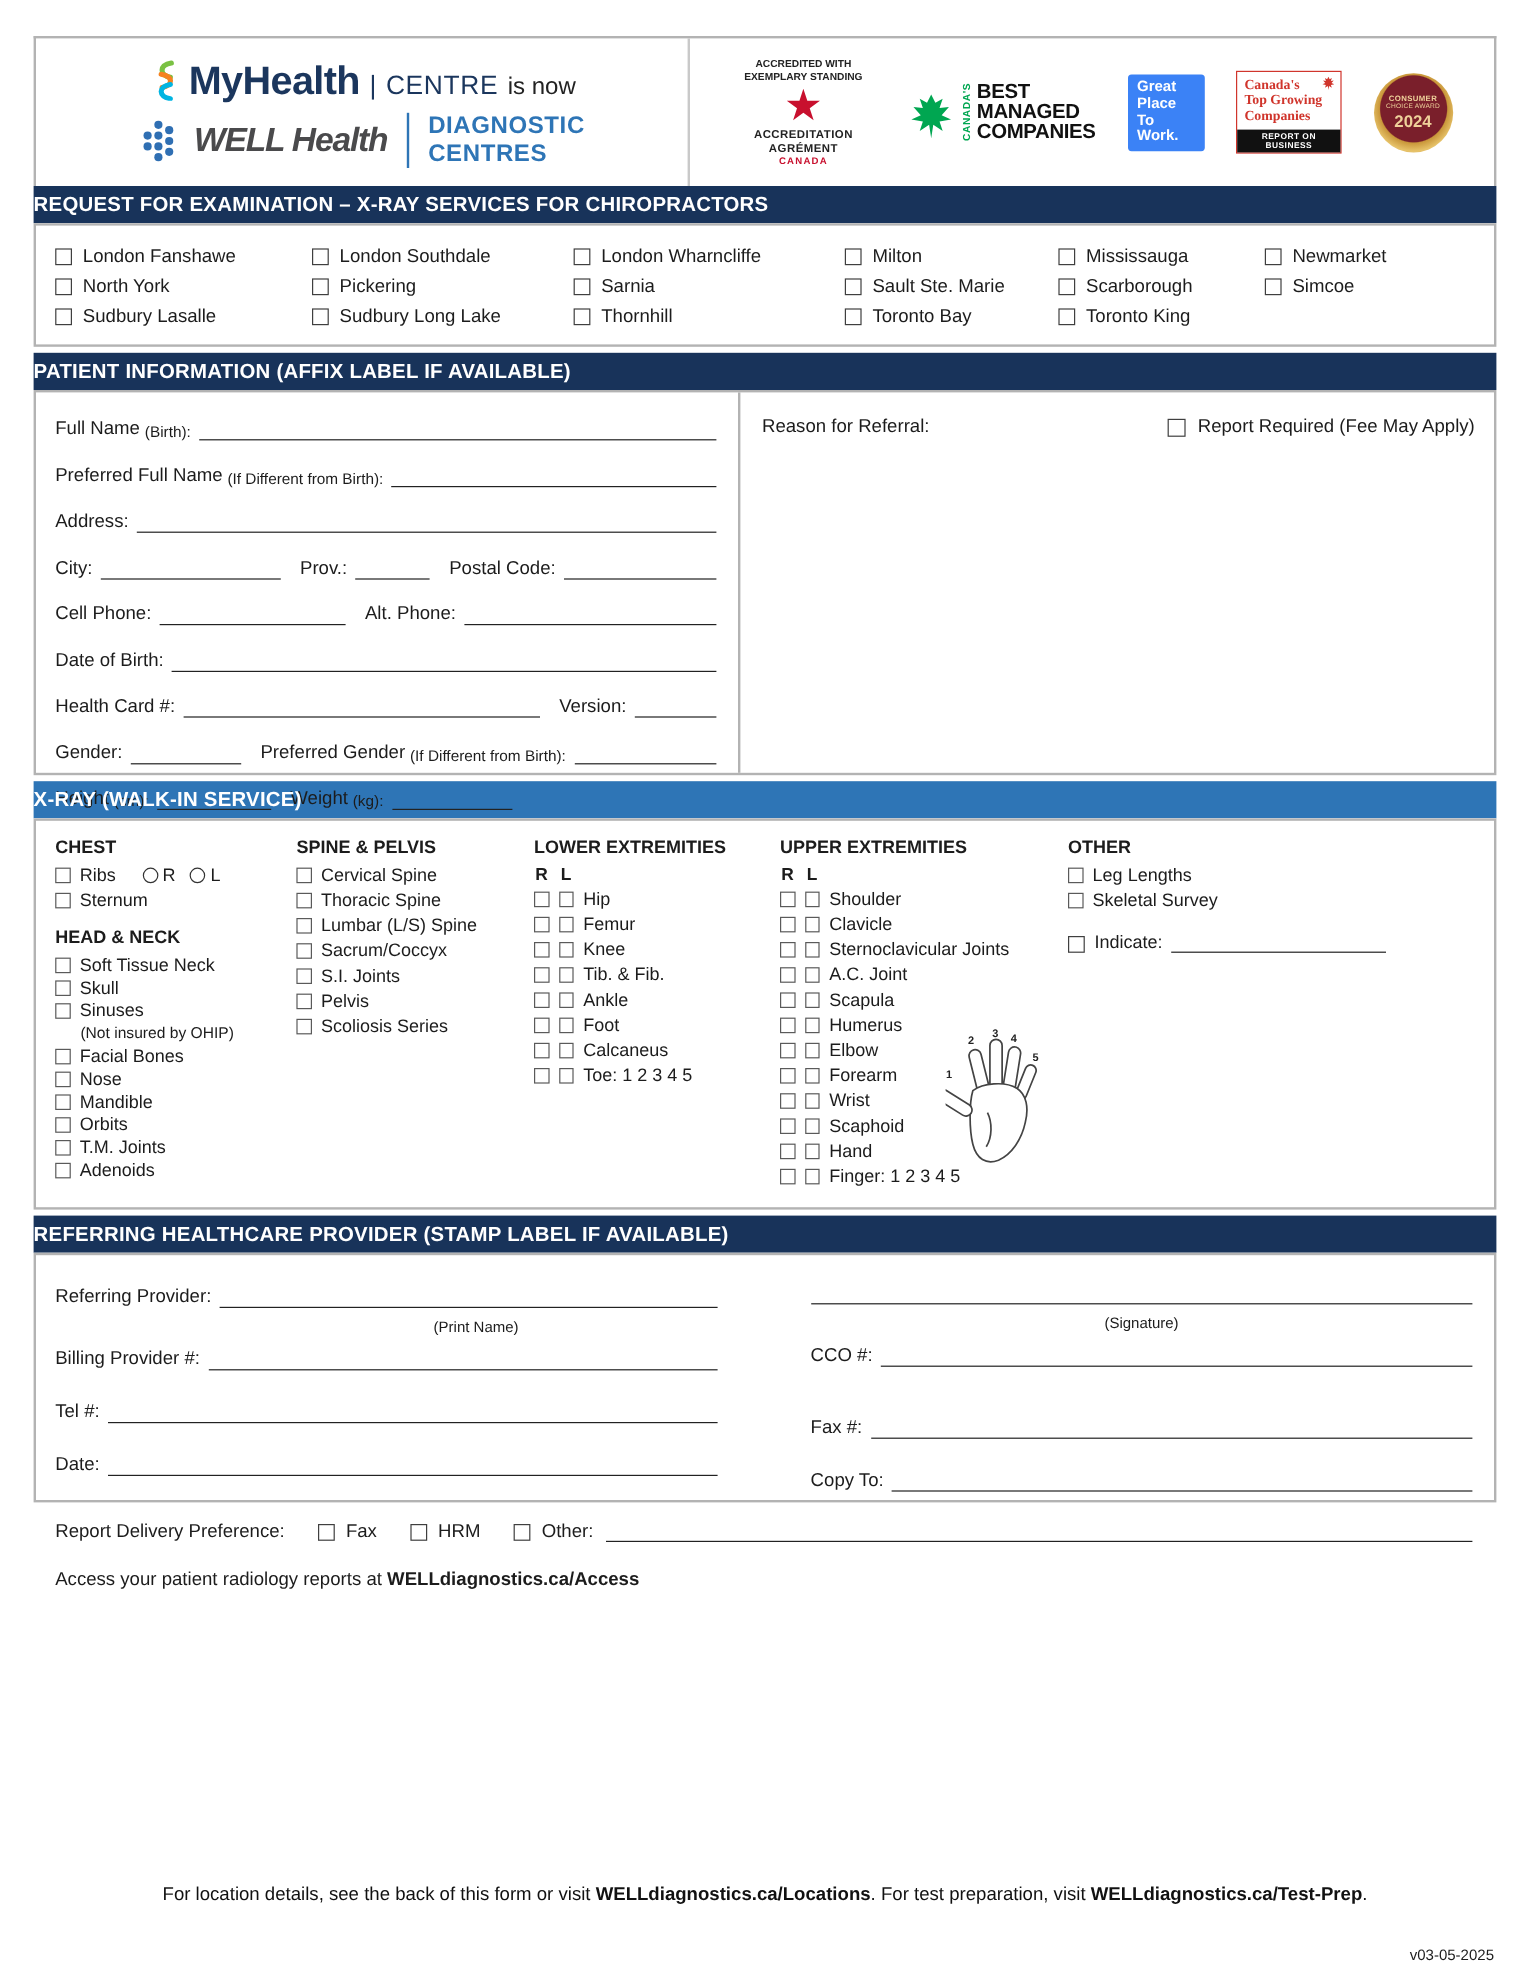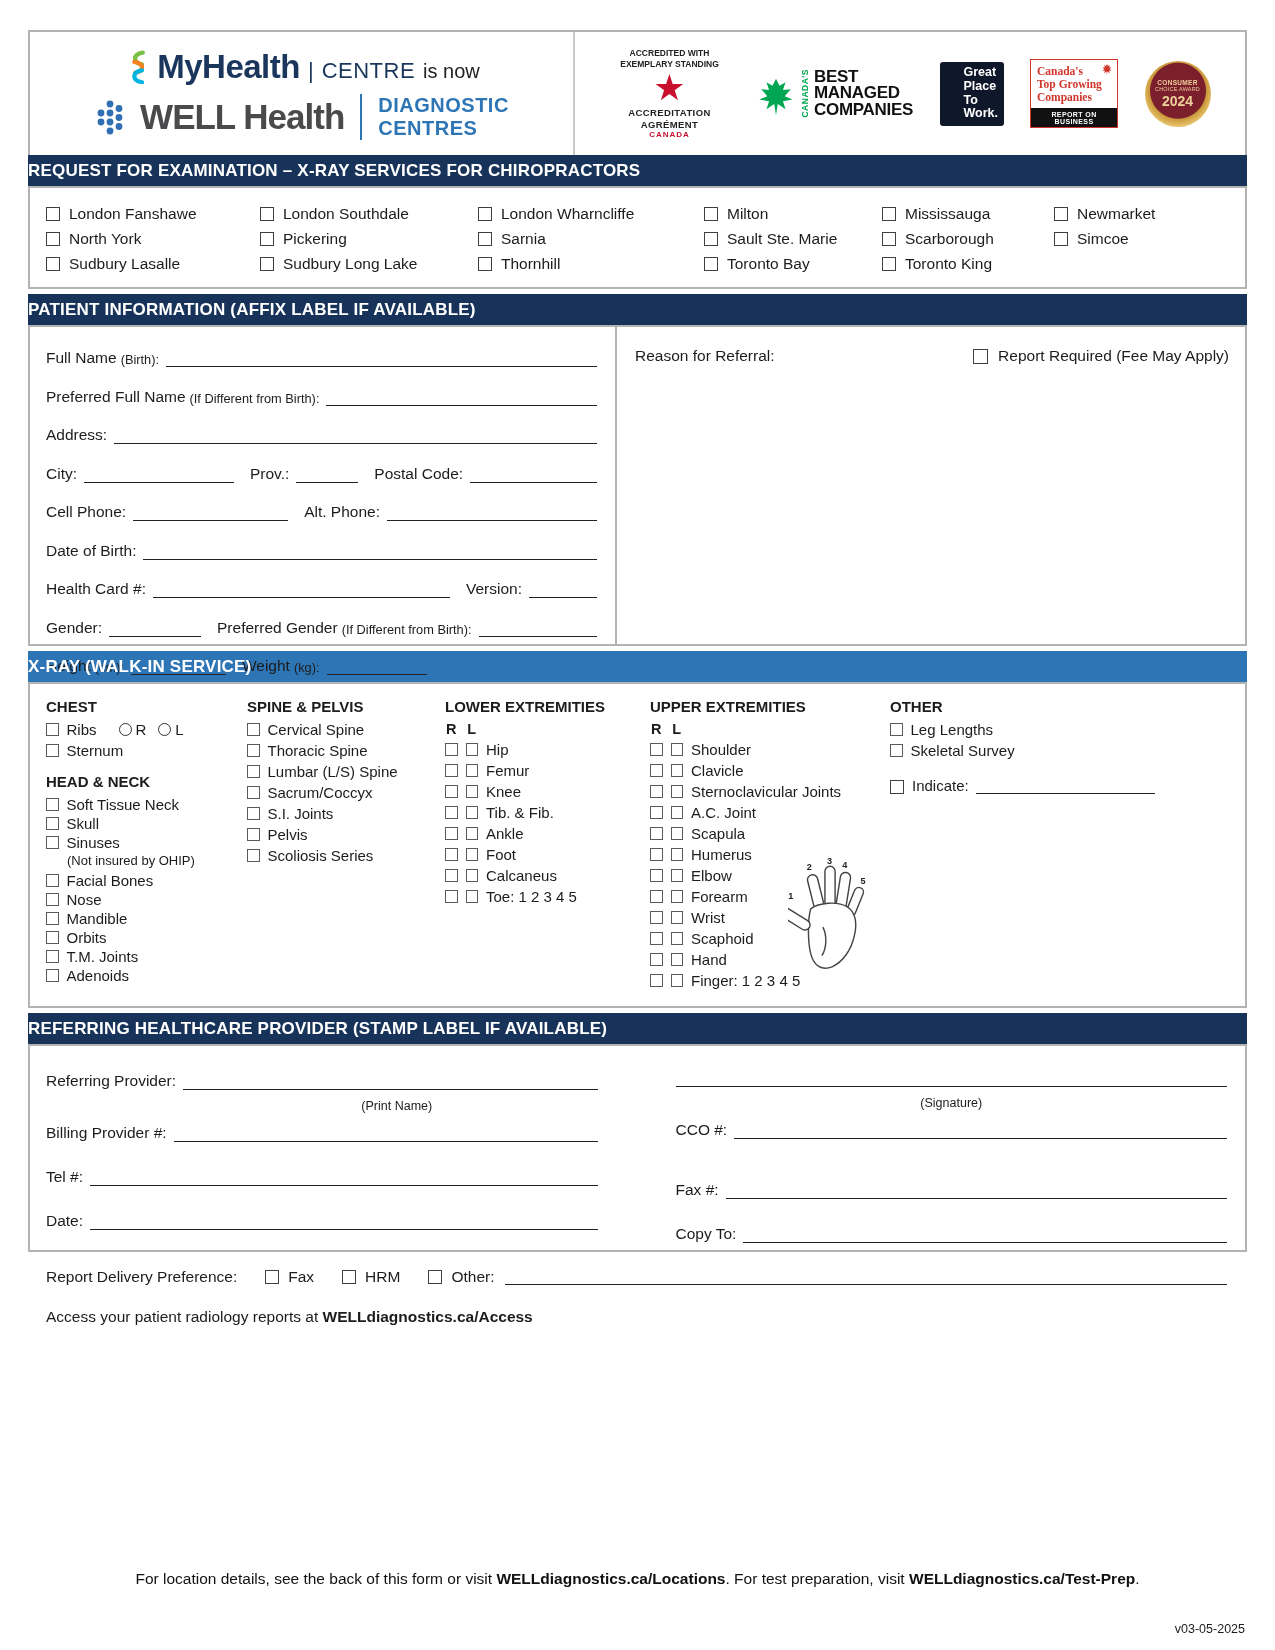--- a/index.html
+++ b/index.html
@@ -12,36 +12,36 @@
   .header { display:flex; height:125px; border:2px solid var(--boxborder); border-bottom:none; }
   .logo-cell { width:545px; border-right:2px solid #c9c9c9; display:flex; flex-direction:column; justify-content:center; align-items:center; gap:8px; }
   .mh-row { display:flex; align-items:baseline; gap:8px; }
   .mh-icon { width:26px; height:34px; align-self:center; }
   .mh-name { font-size:33px; font-weight:700; color:#1b365d; letter-spacing:-0.5px; }
   .mh-bar { font-size:22px; color:#1b365d; font-weight:300; }
   .mh-centre { font-size:22px; color:#1b365d; letter-spacing:0.5px; }
   .mh-isnow { font-size:20px; color:#222; }
   .wh-row { display:flex; align-items:center; gap:12px; }
   .wh-icon { width:34px; height:40px; }
-  .wh-name { font-size:35px; font-weight:700; color:#4a4a4c; letter-spacing:-1px; }
+  .wh-name { font-size:28px; font-weight:700; color:#4a4a4c; letter-spacing:-1px;font-style:italic; }
   .wh-sep { width:2px; height:46px; background:var(--blue); margin:0 4px; }
   .wh-div { color:var(--blue); font-weight:700; font-size:20px; line-height:1.15; letter-spacing:0.5px; }
 
   .badges { flex:1; display:flex; align-items:center; justify-content:space-evenly; padding:0 8px; }
   .badge { display:flex; flex-direction:column; align-items:center; }
   .b-acc { width:120px; text-align:center; }
   .acc-top { font-size:8.5px; font-weight:700; color:#222; line-height:1.25; }
   .acc-star { font-size:36px; color:#c8102e; line-height:1; margin:1px 0; }
   .acc-b { font-size:9.5px; font-weight:700; color:#222; line-height:1.2; letter-spacing:0.4px; }
   .acc-ca { font-size:8px; font-weight:700; color:#c8102e; letter-spacing:1px; }
   .b-bm { flex-direction:row; align-items:flex-end; gap:4px; }
   .bm-leaf { width:40px; height:42px; }
   .bm-side { writing-mode:vertical-rl; transform:rotate(180deg); font-size:8.5px; font-weight:700; color:#00a651; letter-spacing:0.5px; }
   .bm-text { font-size:17px; font-weight:700; color:#111; line-height:0.95; letter-spacing:-0.3px; }
-  .b-gptw { width:64px; height:64px; background:#0f172a; color:#fff; border-radius:3px; padding:7px 24px; font-size:12.5px; font-weight:700; line-height:1.1; align-items:flex-start; justify-content:center; }
+  .b-gptw { width:64px; height:64px; background:#3b82f6; color:#fff; border-radius:3px; padding:7px 8px; font-size:12.5px; font-weight:700; line-height:1.1; align-items:flex-start; justify-content:center; }
   .b-tg { width:88px; border:1.5px solid #d0352c; padding:5px 6px 0; position:relative; align-items:flex-start; }
   .tg-text { font-family:"Liberation Serif",serif; font-weight:700; font-size:11.5px; line-height:1.15; color:#d0352c; }
   .tg-leaf { position:absolute; top:3px; right:4px; width:12px; height:13px; }
   .tg-bar { background:#111; color:#fff; font-size:7px; font-weight:700; letter-spacing:0.4px; text-align:center; padding:2.5px 2px; margin:4px -6px 0 -6px; align-self:stretch; }
   .b-cc { width:66px; height:66px; border-radius:50%; background:radial-gradient(circle at 50% 45%, #7a1f2b 0 56%, #c9973a 58%, #e7c36a 72%, #a86f2d 100%); display:flex; flex-direction:column; align-items:center; justify-content:center; color:#eed09a; }
   .cc-l1 { font-size:6.5px; font-weight:700; letter-spacing:0.3px; }
   .cc-l2 { font-size:5.5px; letter-spacing:0.2px; }
   .cc-year { font-size:14px; font-weight:700; margin-top:1px; }
 
   

